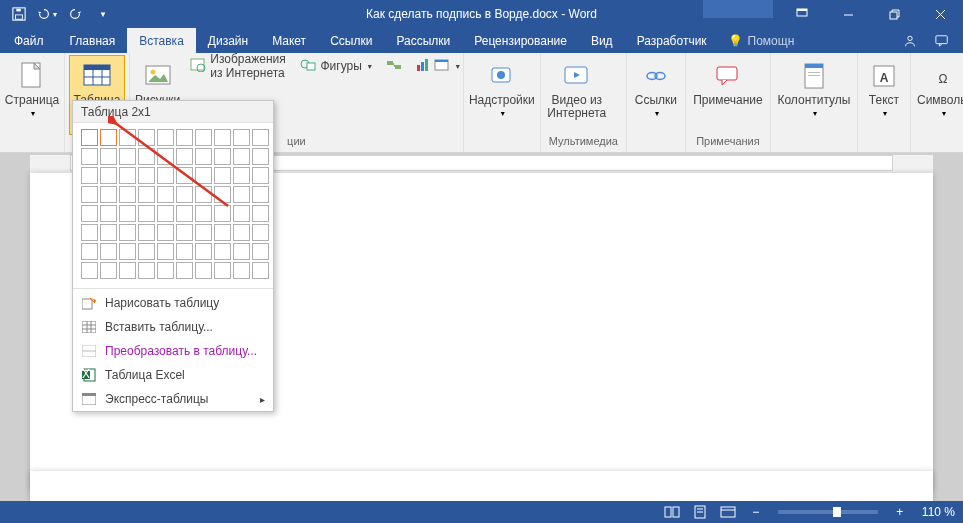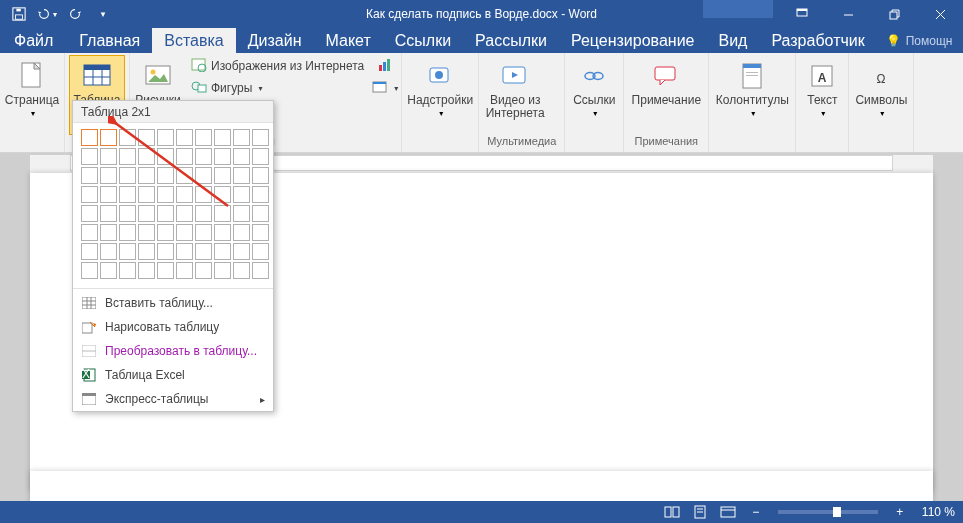--- a/index.html
+++ b/index.html
@@ -5,37 +5,37 @@
 *{margin:0;padding:0;box-sizing:border-box;font-family:"Segoe UI",Tahoma,sans-serif;font-size:12px;user-select:none}
 body{width:963px;height:523px;background:#fff;display:flex;flex-direction:column;overflow:hidden}
 .titlebar{height:28px;background:#2b579a;display:flex;align-items:center;color:#fff;position:relative}
 .qat{display:flex;align-items:center;gap:2px;padding-left:6px}
 .qat-btn{width:26px;height:24px;display:flex;align-items:center;justify-content:center;color:#fff}
 .title{position:absolute;left:50%;transform:translateX(-50%);color:#fff;font-size:12px;white-space:nowrap}
 .winctrl{margin-left:auto;display:flex}
 .winctrl-btn{width:46px;height:28px;display:flex;align-items:center;justify-content:center;color:#fff}
 .badge{width:70px;height:18px;background:#3e6db5;margin-right:6px}
 .tabs{height:25px;background:#2b579a;display:flex;align-items:stretch;color:#fff}
-.tab{padding:0 12px;display:flex;align-items:center;font-size:16px;color:#fff;cursor:pointer}
+.tab{padding:0 12px;display:flex;align-items:center;font-size:12px;color:#fff;cursor:pointer}
 .tab.active{background:#f1f1f1;color:#2b579a}
 .tab.file{padding:0 14px}
 .tell{display:flex;align-items:center;gap:4px;padding:0 10px;color:#c5d3eb}
 .share{margin-left:auto;display:flex;gap:2px;padding-right:6px}
 .share-btn{padding:0 8px;display:flex;align-items:center;gap:4px}
 .ribbon{height:100px;background:#f1f1f1;border-bottom:1px solid #d4d4d4;display:flex;position:relative}
 .rgroup{display:flex;flex-direction:column;border-right:1px solid #e1e1e1;padding:2px 4px}
 .rgroup-body{flex:1;display:flex;align-items:flex-start;gap:2px}
 .rgroup-label{height:15px;font-size:11px;color:#666;text-align:center;padding:0 4px}
 .rbtn-big{width:56px;height:80px;display:flex;flex-direction:column;align-items:center;justify-content:flex-start;padding-top:4px;gap:2px;border:1px solid transparent}
 .rbtn-big.pressed{background:#fce28f;border-color:#e5a500}
 .rbtn-big .icon{width:32px;height:32px;display:flex;align-items:center;justify-content:center}
 .rbtn-big .lbl{font-size:12px;color:#444;text-align:center;line-height:13px}
 .rbtn-sm{height:22px;padding:0 6px;display:flex;align-items:center;gap:4px;border:1px solid transparent;color:#444}
 .rbtn-sm .icon{width:16px;height:16px}
-.vcol{display:flex;flex-direction:column;justify-content:flex-start;gap:0}
+.vcol{display:flex;flex-direction:row;justify-content:flex-start;gap:0}
 .dropdown{position:absolute;top:100px;left:72px;width:202px;background:#fff;border:1px solid #c6c6c6;box-shadow:2px 2px 6px rgba(0,0,0,0.25);z-index:10}
 .dd-header{height:22px;padding:0 8px;display:flex;align-items:center;background:#f1f1f1;border-bottom:1px solid #e1e1e1;font-size:12px;color:#444}
 .grid-container{padding:6px 8px}
 .cell-grid{display:grid;grid-template-columns:repeat(10,18px);grid-template-rows:repeat(8,18px);gap:1px}
 .cell{width:17px;height:17px;border:1px solid #b0b0b0;background:#fff}
 .cell.sel{border-color:#ed7d31;background:#fff}
 .dd-sep{height:1px;background:#e1e1e1;margin:2px 0}
 .dd-item{height:24px;padding:0 8px;display:flex;align-items:center;gap:8px;font-size:12px;color:#444}
 .dd-item.disabled{color:#a21caf}
 .dd-item .icon{width:16px;height:16px;display:flex;align-items:center;justify-content:center}
@@ -429,39 +429,39 @@
         <div class="cell"></div>
         <div class="cell"></div>
         <div class="cell"></div>
         <div class="cell"></div>
         <div class="cell"></div>
       </div>
   </div>
   <div class="dd-sep"></div>
   <div class="dd-item">
       <span class="icon">
+        <svg width="14" height="14">
+          <rect x="0" y="3" width="10" height="10" fill="none" stroke="#888"></rect>
+          <path d="M8 2 L13 7" stroke="#d60"></path>
+          <path d="M13 7 L14 4 L11 3 Z" fill="#d60"></path>
+        </svg>
+      </span>
+      <span>Нарисовать таблицу</span>
+    </div>
+  <div class="dd-item">
+      <span class="icon">
         <svg width="14" height="12">
           <rect x="0" y="0" width="14" height="12" fill="none" stroke="#888"></rect>
           <line x1="0" y1="4" x2="14" y2="4" stroke="#888"></line>
           <line x1="0" y1="8" x2="14" y2="8" stroke="#888"></line>
           <line x1="5" y1="0" x2="5" y2="12" stroke="#888"></line>
           <line x1="9" y1="0" x2="9" y2="12" stroke="#888"></line>
         </svg>
       </span>
       <span>Вставить таблицу...</span>
-    </div>
-  <div class="dd-item">
-      <span class="icon">
-        <svg width="14" height="14">
-          <rect x="0" y="3" width="10" height="10" fill="none" stroke="#888"></rect>
-          <path d="M8 2 L13 7" stroke="#d60"></path>
-          <path d="M13 7 L14 4 L11 3 Z" fill="#d60"></path>
-        </svg>
-      </span>
-      <span>Нарисовать таблицу</span>
     </div>
   <div class="dd-item disabled">
       <span class="icon">
         <svg width="14" height="12">
           <rect x="0" y="0" width="14" height="12" fill="none" stroke="#bbb"></rect>
           <line x1="0" y1="6" x2="14" y2="6" stroke="#bbb"></line>
         </svg>
       </span>
       <span>Преобразовать в таблицу...</span>
     </div>

